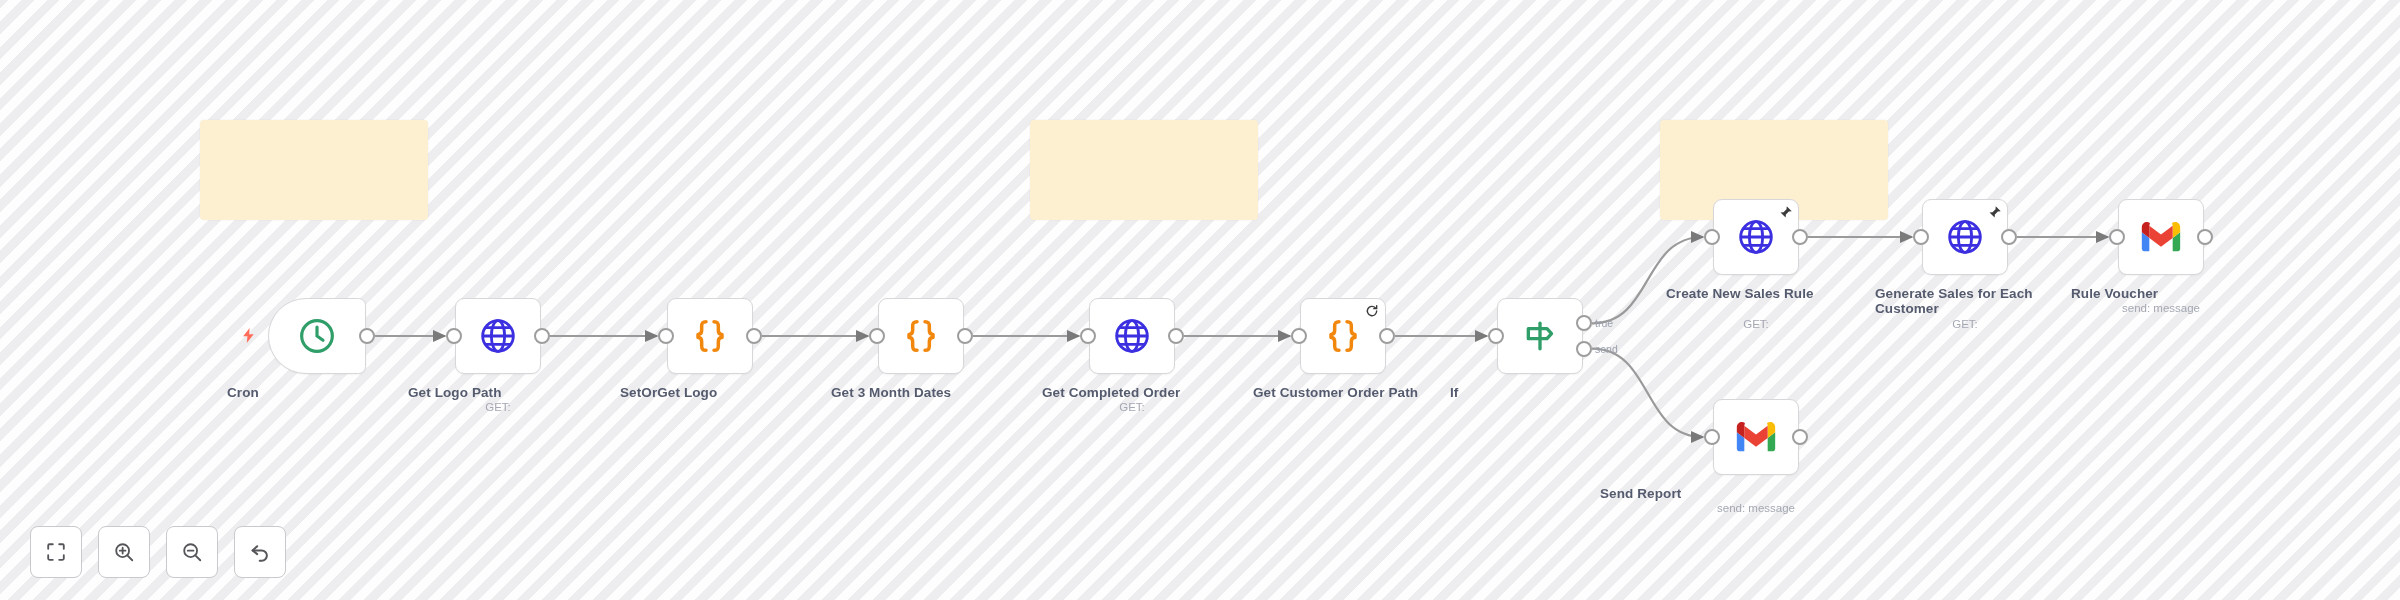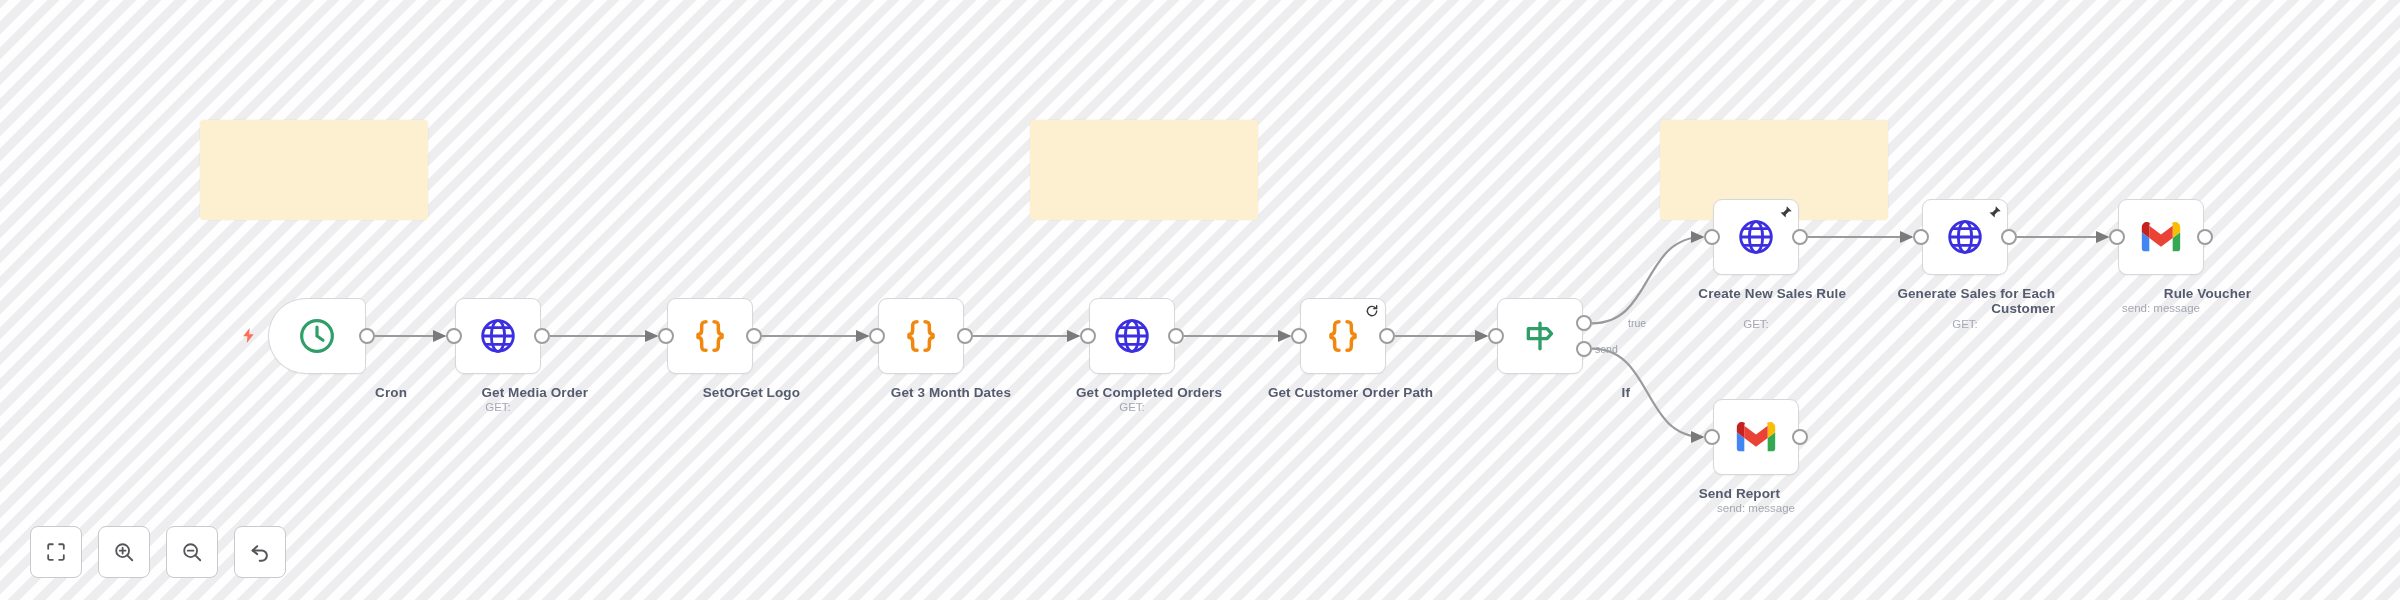--- a/index.html
+++ b/index.html
@@ -84,21 +84,21 @@
     box-sizing: border-box;
     background: #ffffff;
     border: 2px solid #9d9d9d;
     border-radius: 50%;
     z-index: 6;
   }
 
   
   .caption {
     position: absolute;
-    text-align: right;
+    text-align: left;
     color: #555b6e;
     font-size: 13.5px;
     font-weight: 700;
     line-height: 15px;
     letter-spacing: 0.1px;
     z-index: 5;
   }
   .subcaption {
     position: absolute;
     text-align: center;
@@ -209,21 +209,21 @@
         <div class="node-icon">
           <svg width="40" height="40" viewBox="0 0 24 24" fill="none" stroke="#3b2fe0" stroke-width="1.7">
                <circle cx="12" cy="12" r="9.2"></circle>
                <ellipse cx="12" cy="12" rx="4" ry="9.2"></ellipse>
                <path d="M2.8 12 H21.2 M4.3 7 H19.7 M4.3 17 H19.7"></path>
           </svg>
         </div>
       </div>
       <div class="port" style="left: 446px; top: 328px;"></div>
       <div class="port" style="left: 534px; top: 328px;"></div>
-      <div class="caption" style="left: 408px; top: 385px; width: 180px;">Get Media Order</div>
+      <div class="caption" style="left: 408px; top: 385px; width: 180px;">Get Logo Path</div>
       <div class="subcaption" style="left: 408px; top: 401px; width: 180px;">GET:</div>
       <div class="node" style="left: 667px; top: 298px; width: 86px; height: 76px;">
         <div class="node-icon">
           <svg width="40" height="40" viewBox="0 0 24 24" fill="none" stroke="#f2870d" stroke-width="2.1" stroke-linecap="round" stroke-linejoin="round">
                <path d="M9.6 3.4c-2.2 0-2.6 1.1-2.6 2.8v2.4c0 1.6-.8 2.5-2.2 2.5v1.8c1.4 0 2.2.9 2.2 2.5v2.4c0 1.7.4 2.8 2.6 2.8"></path>
                <path d="M14.4 3.4c2.2 0 2.6 1.1 2.6 2.8v2.4c0 1.6.8 2.5 2.2 2.5v1.8c-1.4 0-2.2.9-2.2 2.5v2.4c0 1.7-.4 2.8-2.6 2.8"></path>
           </svg>
         </div>
       </div>
       <div class="port" style="left: 658px; top: 328px;"></div>
@@ -244,21 +244,21 @@
         <div class="node-icon">
           <svg width="40" height="40" viewBox="0 0 24 24" fill="none" stroke="#3b2fe0" stroke-width="1.7">
                <circle cx="12" cy="12" r="9.2"></circle>
                <ellipse cx="12" cy="12" rx="4" ry="9.2"></ellipse>
                <path d="M2.8 12 H21.2 M4.3 7 H19.7 M4.3 17 H19.7"></path>
           </svg>
         </div>
       </div>
       <div class="port" style="left: 1080px; top: 328px;"></div>
       <div class="port" style="left: 1168px; top: 328px;"></div>
-      <div class="caption" style="left: 1042px; top: 385px; width: 180px;">Get Completed Orders</div>
+      <div class="caption" style="left: 1042px; top: 385px; width: 180px;">Get Completed Order</div>
       <div class="subcaption" style="left: 1042px; top: 401px; width: 180px;">GET:</div>
       <div class="node" style="left: 1300px; top: 298px; width: 86px; height: 76px;">
         <div class="node-icon">
           <svg width="40" height="40" viewBox="0 0 24 24" fill="none" stroke="#f2870d" stroke-width="2.1" stroke-linecap="round" stroke-linejoin="round">
                <path d="M9.6 3.4c-2.2 0-2.6 1.1-2.6 2.8v2.4c0 1.6-.8 2.5-2.2 2.5v1.8c1.4 0 2.2.9 2.2 2.5v2.4c0 1.7.4 2.8 2.6 2.8"></path>
                <path d="M14.4 3.4c2.2 0 2.6 1.1 2.6 2.8v2.4c0 1.6.8 2.5 2.2 2.5v1.8c-1.4 0-2.2.9-2.2 2.5v2.4c0 1.7-.4 2.8-2.6 2.8"></path>
           </svg>
         </div>
         <div class="corner-badge"><svg width="14" height="14" viewBox="0 0 24 24" fill="none" stroke="#3c3c3c" stroke-width="2.4" stroke-linecap="round">
                <path d="M20 12a8 8 0 1 1-2.4-5.7"></path>
@@ -271,21 +271,21 @@
       <div class="node" style="left: 1497px; top: 298px; width: 86px; height: 76px;">
         <div class="node-icon">
           <svg width="40" height="40" viewBox="0 0 24 24" fill="none" stroke="#2f9e68" stroke-width="2" stroke-linecap="round" stroke-linejoin="round">
                <path d="M12 4.3 V19.7"></path>
                <path d="M5 7.6 H16.2 L18.9 10.6 L16.2 13.6 H5 Z"></path>
           </svg>
         </div>
       </div>
       <div class="port" style="left: 1488px; top: 328px;"></div>
       <div class="port" style="left: 1576px; top: 315.333px;"></div>
-      <div class="port-label" style="left: 1595px; top: 317.333px; margin-left: 33px;">true</div>
+      <div class="port-label" style="left: 1595px; top: 317.333px;">true</div>
       <div class="port" style="left: 1576px; top: 340.667px;"></div>
       <div class="port-label" style="left: 1595px; top: 342.667px;">send</div>
       <div class="caption" style="left: 1450px; top: 385px; width: 180px;">If</div>
       <div class="node" style="left: 1713px; top: 199px; width: 86px; height: 76px;">
         <div class="node-icon">
           <svg width="40" height="40" viewBox="0 0 24 24" fill="none" stroke="#3b2fe0" stroke-width="1.7">
                <circle cx="12" cy="12" r="9.2"></circle>
                <ellipse cx="12" cy="12" rx="4" ry="9.2"></ellipse>
                <path d="M2.8 12 H21.2 M4.3 7 H19.7 M4.3 17 H19.7"></path>
           </svg>

